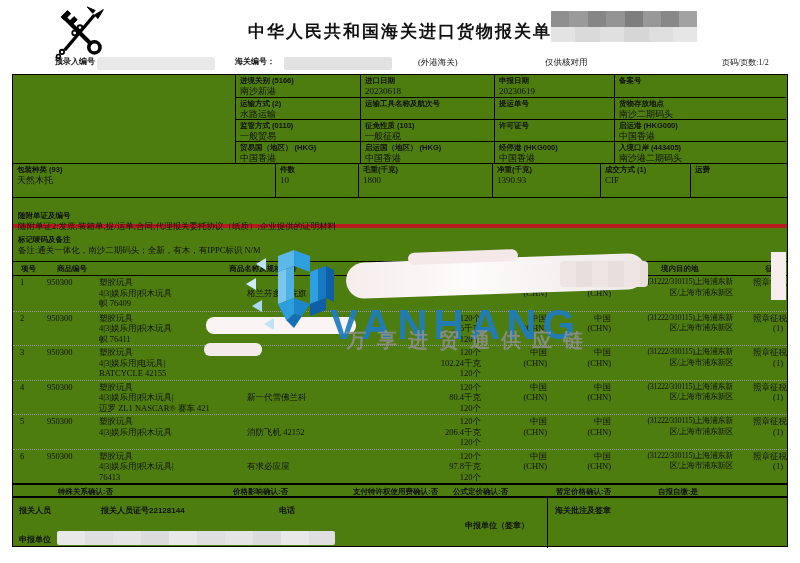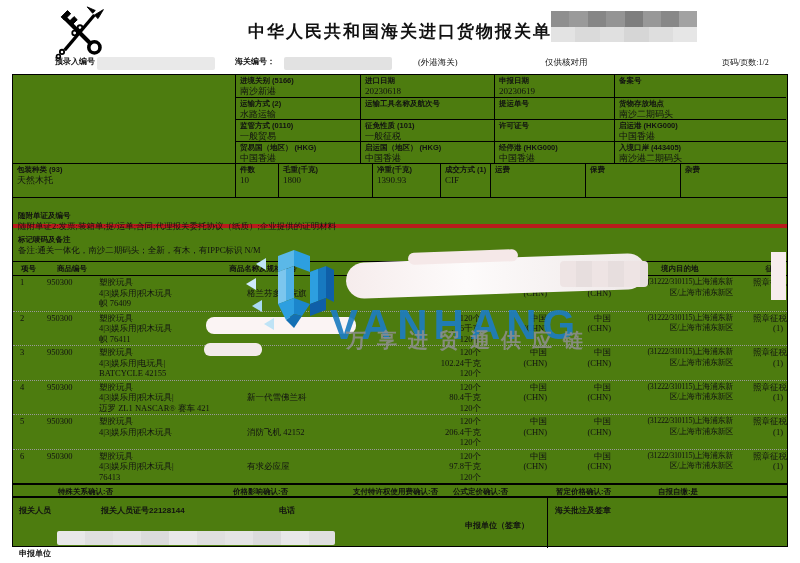--- a/index.html
+++ b/index.html
@@ -26,21 +26,21 @@
   #blur-cus { left:284px; top:57px; width:108px; height:13px; background:#e2e2e2; }
 
   
   #tbl { left:12px; top:74px; width:776px; height:473px; border:1.5px solid #000; background:#4d7c0f; }
 
   .secA { display:grid; grid-template-columns:222px 125px 134px 120px 172px; grid-template-rows:repeat(4,22px); }
   .secA > div { border-left:1px solid #000; border-top:1px solid #000; padding:1px 4px; overflow:hidden; }
   .secA > div:nth-child(-n+5) { border-top:none; }
   .secA .leftcell { border-left:none; grid-row:1/5; }
 
-  .secB { display:grid; grid-template-columns:222px 43px 94px 68px 50px 95px 95px 106px; height:34px; border-top:1px solid #000; }
+  .secB { display:grid; grid-template-columns:222px 43px 94px 68px 50px 95px 95px 106px; height:34px; border-top:1px solid #000;gap:40px; }
   .secB > div { border-left:1px solid #000; padding:1px 4px; overflow:hidden; }
   .secB > div:first-child { border-left:none; }
 
   .secC { border-top:1px solid #000; height:25px; padding:13px 5px; }
   .secD { border-top:4px solid #b91c1c; height:37px; padding:7px 5px; }
   .secC .vl,.secD .vl { font-size:8.5px; }
 
   .secE { border-top:1px solid #000; }
   .ghead { position:relative; height:14px; border-bottom:1px solid #000; }
   .ghead span { position:absolute; top:2px; font-family:"Liberation Sans","DejaVu Sans",sans-serif; font-weight:bold; font-size:7.5px; white-space:nowrap; }
@@ -436,21 +436,21 @@
     <span style="left:440px">公式定价确认:否</span>
     <span style="left:543px">暂定价格确认:否</span>
     <span style="left:645px">自报自缴:是</span>
   </div>
 
   <div class="secG">
     <span class="t" style="left:6px;top:7px">报关人员</span>
     <span class="t" style="left:88px;top:7px">报关人员证号22128144</span>
     <span class="t" style="left:266px;top:7px">电话</span>
     <span class="t" style="left:320px;top:22px;width:196px;text-align:right">申报单位（签章）</span>
-    <span class="t" style="left:6px;top:50px">申报单位</span>
+    <span class="t" style="left:6px;top:36px">申报单位</span>
     <span id="blur-unit"></span>
     <span id="g-divider"></span>
     <span class="t" style="left:542px;top:7px">海关批注及签章</span>
   </div>
 </div>
 
 <div id="s1" class="smear"></div>
 <div id="s2" class="smear"></div>
 <div id="s3" class="smear"></div>
 <div id="s4" class="smear"></div>

